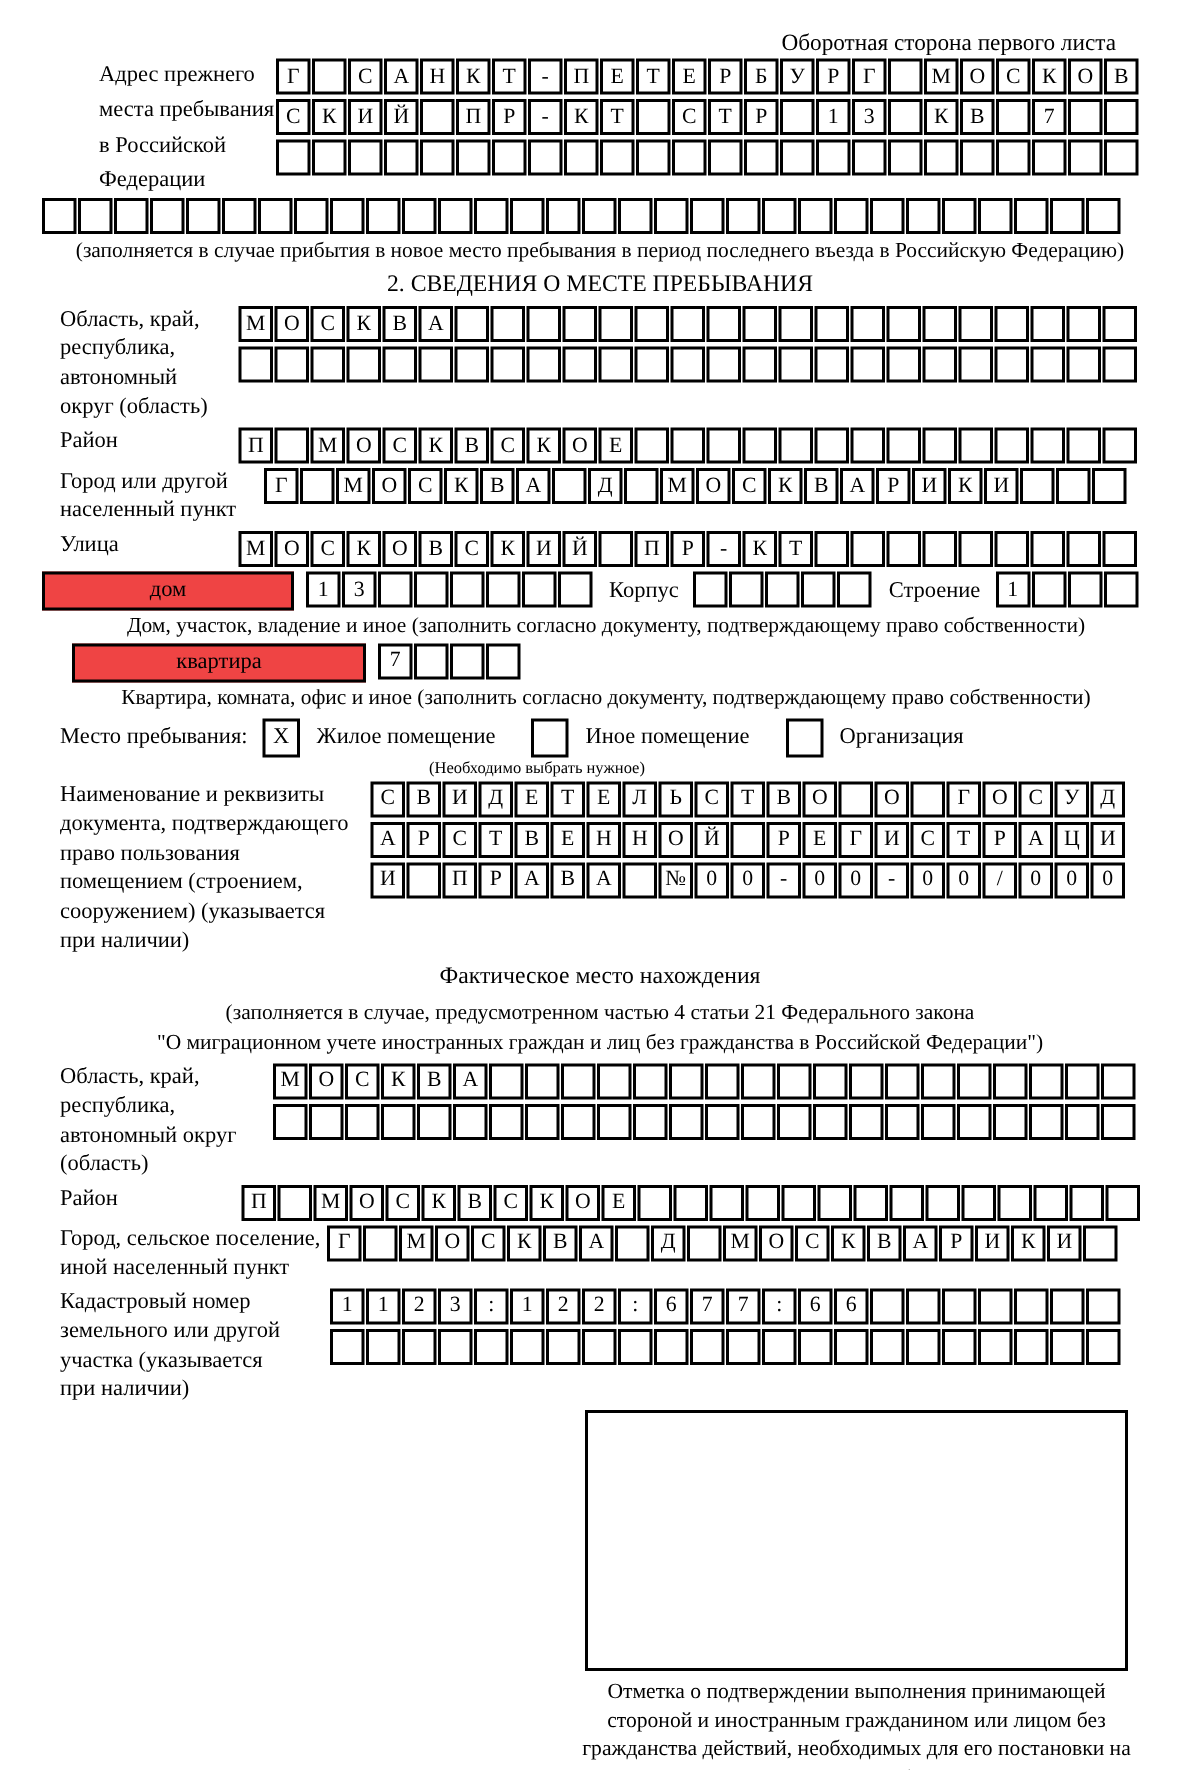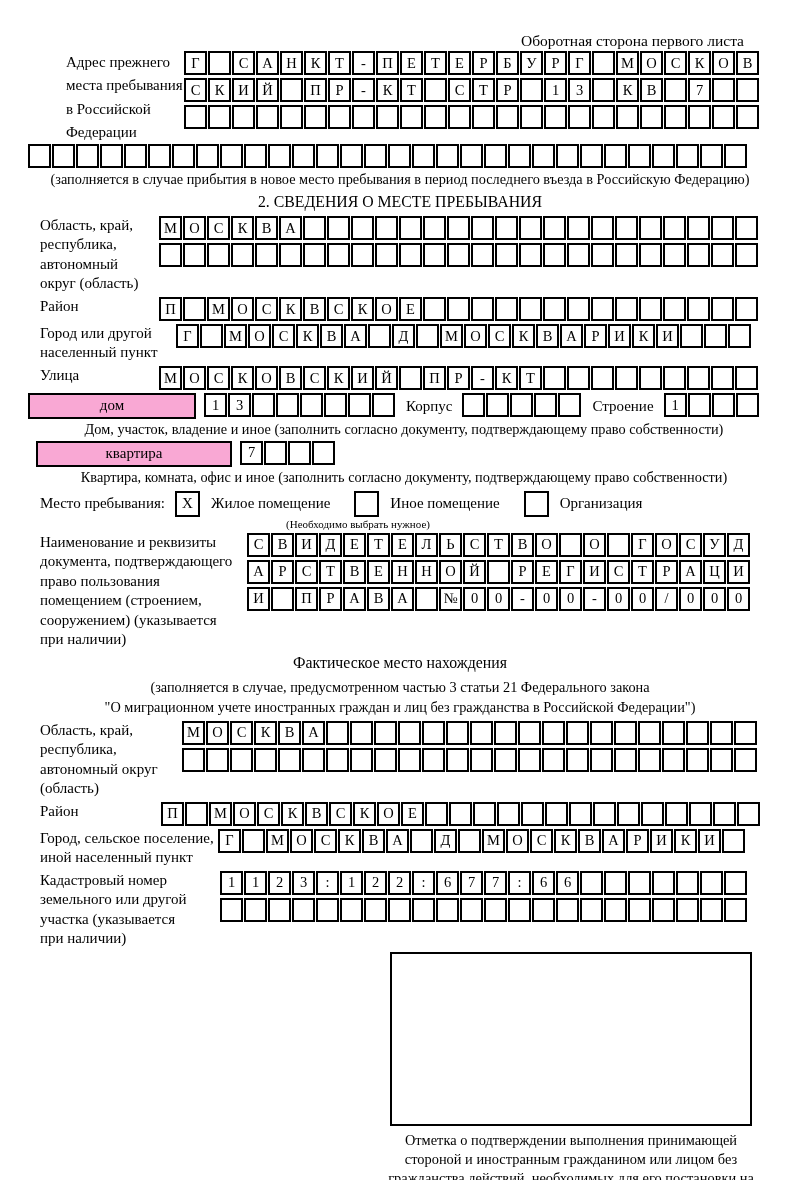--- a/index.html
+++ b/index.html
@@ -1,19 +1,19 @@
 <!DOCTYPE html>
 <html lang="ru"><head>
 <meta charset="utf-8">
 <style>
   *{margin:0;padding:0;box-sizing:border-box}
   html,body{background:#fff}
   body{width:800px;height:1180px;color:#000;
        font-family:"Liberation Serif","DejaVu Serif",serif;font-size:15px;}
-  .page{width:800px;height:1180px;padding:12px 28px;overflow:hidden;background:#fff}
+  .page{width:800px;height:1180px;padding:0 28px;overflow:hidden;background:#fff}
 
   .hdr{text-align:right;padding:20px 28px 0 0;font-size:15.5px}
 
   
   .cells{display:flex}
   .cell{flex:none;width:23px;height:24px;border:2px solid #000;margin-right:1px;
         display:flex;align-items:center;justify-content:center;
         font-size:14.5px;background:#fff;line-height:1}
   .cells-lg .cell{width:25px;height:26px;font-size:15px}
 
@@ -30,22 +30,22 @@
   
   .field{display:flex;margin-bottom:3px}
   .flabel{padding-left:12px;line-height:1.3;white-space:nowrap;font-size:15px}
   .rows .cells{margin-bottom:3px}
   .w131{width:131px}.w148{width:148px}.w219{width:219px}
   .w154{width:154px}.w133{width:133px}.w190{width:190px}.w192{width:192px}
 
   
   .houserow{display:flex;align-items:flex-start;margin:1px 0 2px}
   .widebox{width:168px;height:26px;border:2px solid #000;display:flex;
-           align-items:center;justify-content:center;margin-right:8px;background:#f9a8d4}
-  .widebox.apt{width:196px;margin-left:8px}
+           align-items:center;justify-content:center;margin-right:8px;background:#ef4444}
+  .widebox.apt{width:196px;margin-left:20px}
   .inline-lbl{line-height:26px;padding:0 10px;white-space:nowrap}
 
   
   .stayrow{display:flex;align-items:center;padding-left:12px;margin:4px 0 1px}
   .stayrow .gap-s{margin-left:10px}.stayrow .gap-m{margin-left:24px}
   .stay-note{font-size:11px;text-align:center;width:380px;margin-left:140px;margin-bottom:3px}
 
   .fact-note{font-size:14.3px;text-align:center;line-height:1.4}
 
   
@@ -483,21 +483,21 @@
           <span class="cell">0</span>
           <span class="cell">/</span>
           <span class="cell">0</span>
           <span class="cell">0</span>
           <span class="cell">0</span>
         </div>
     </div>
   </div>
 
   <div class="title">Фактическое место нахождения</div>
-  <div class="fact-note">(заполняется в случае, предусмотренном частью 3 статьи 21 Федерального закона</div>
+  <div class="fact-note">(заполняется в случае, предусмотренном частью 4 статьи 21 Федерального закона</div>
   <div class="fact-note" style="margin-bottom:4px">"О миграционном учете иностранных граждан и лиц без гражданства в Российской Федерации")</div>
 
   <div class="field">
     <div class="flabel w154">
         <div>Область, край,</div>
         <div>республика,</div>
         <div>автономный округ</div>
         <div>(область)</div>
       </div>
     <div class="rows">

